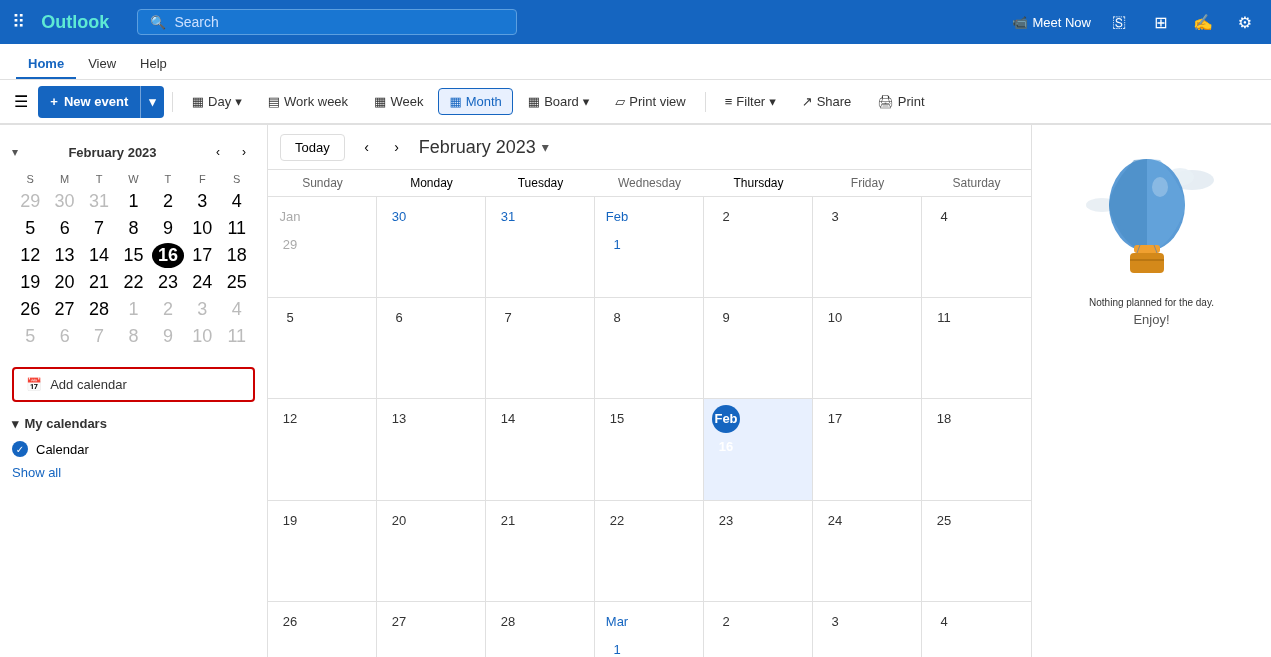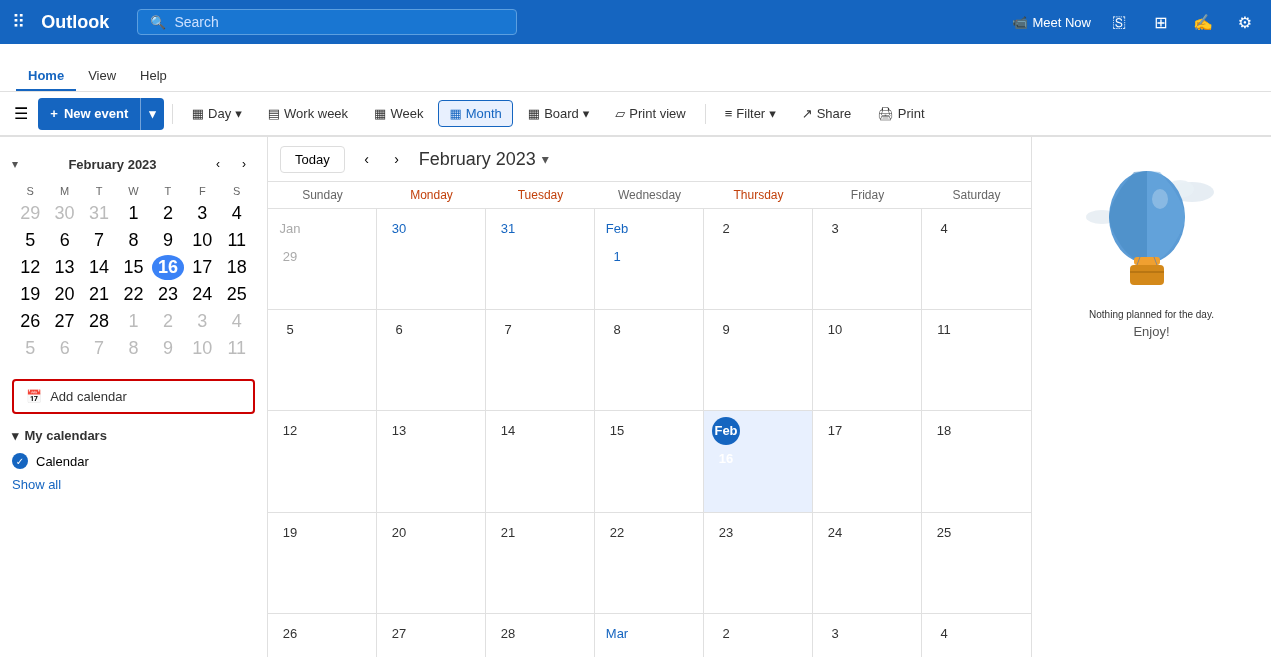--- a/index.html
+++ b/index.html
@@ -9,21 +9,21 @@
     .top-bar {
       background: #1565c0;
       height: 44px;
       display: flex;
       align-items: center;
       padding: 0 12px;
       gap: 12px;
       color: #fff;
     }
     .top-bar-waffle { font-size: 18px; cursor: pointer; margin-right: 4px; }
-    .top-bar-logo { font-size: 18px; font-weight: 600; color: #ffffff; margin-right: 16px; }
+    .top-bar-logo { font-size: 18px; font-weight: 600; color: #5eead4; margin-right: 16px; }
     .search-box {
       display: flex; align-items: center;
       background: #1976d2;
       border: 1px solid #5c9fe0;
       border-radius: 4px;
       padding: 4px 12px;
       width: 380px;
       gap: 8px;
       color: #fff;
     }
@@ -35,21 +35,21 @@
     .top-right { margin-left: auto; display: flex; align-items: center; gap: 14px; }
     .top-right-item { color: #fff; font-size: 13px; display: flex; align-items: center; gap: 4px; cursor: pointer; }
     .icon-circle {
       width: 28px; height: 28px; border-radius: 50%;
       display: flex; align-items: center; justify-content: center;
       cursor: pointer; font-size: 16px;
     }
 
     
     .menu-bar {
-      height: 48px; display: flex; align-items: flex-end;
+      height: 36px; display: flex; align-items: flex-end;
       padding: 0 16px; border-bottom: 1px solid #e0e0e0;
       background: #fff;
     }
     .menu-item {
       padding: 6px 12px; font-size: 13px; cursor: pointer;
       border-bottom: 2px solid transparent; color: #333;
     }
     .menu-item.active { border-bottom: 2px solid #1565c0; color: #1565c0; font-weight: 600; }
 
     
@@ -113,21 +113,21 @@
     .mini-cal-grid th {
       font-size: 11px; color: #666; text-align: center;
       padding: 2px 0; font-weight: 400; width: 32px;
     }
     .mini-cal-grid td {
       font-size: 18px; text-align: center; padding: 2px 0;
       cursor: pointer; width: 32px; height: 24px;
     }
     .mini-cal-grid td.other-month { color: #bbb; }
     .mini-cal-grid td.today {
-      background: #3b82f6; color: #fff; border-radius: 50%;
+      background: #000000; color: #fff; border-radius: 50%;
       font-weight: 600;
     }
 
     
     .add-calendar-row {
       margin: 8px 12px;
       display: flex; align-items: center; gap: 8px;
       border: 2px solid #c00; border-radius: 4px;
       padding: 8px 12px; cursor: pointer;
       color: #333; font-size: 13px;
@@ -178,21 +178,21 @@
     
     .cal-grid { flex: 1; display: flex; flex-direction: column; }
     .cal-header-row {
       display: grid; grid-template-columns: repeat(7, 1fr);
       border-bottom: 1px solid #e0e0e0;
     }
     .cal-header-cell {
       text-align: center; padding: 6px 0; font-size: 12px;
       color: #666; font-weight: 400;
     }
-    .cal-header-cell.blue { color: #c2410c; }
+    .cal-header-cell.blue { color: #000000; }
     .cal-body { flex: 1; display: flex; flex-direction: column; }
     .cal-week {
       flex: 1; display: grid; grid-template-columns: repeat(7, 1fr);
       border-bottom: 1px solid #e0e0e0;
     }
     .cal-week:last-child { border-bottom: none; }
     .cal-day {
       border-right: 1px solid #e0e0e0;
       padding: 6px 8px;
       font-size: 13px; color: #333;

